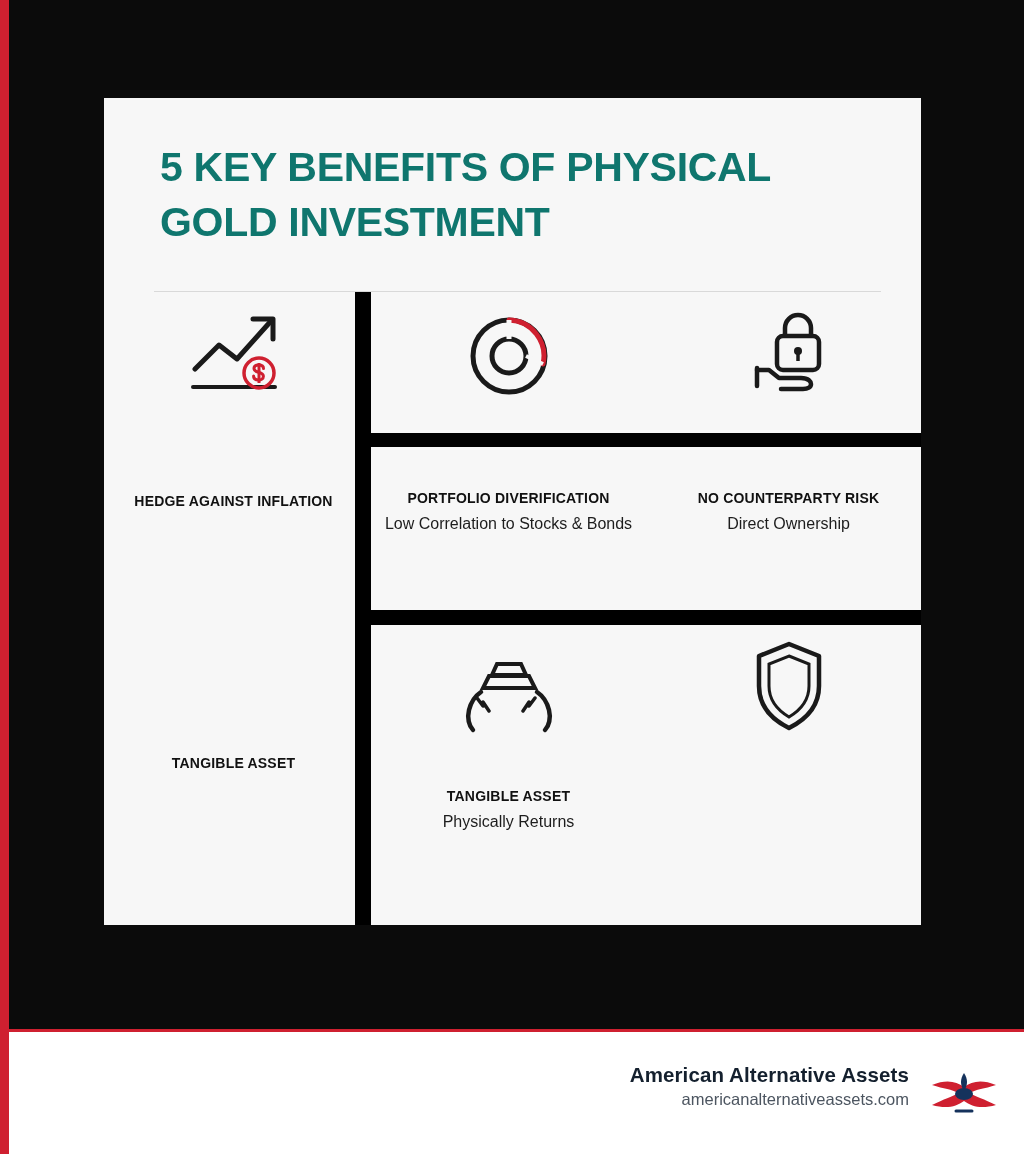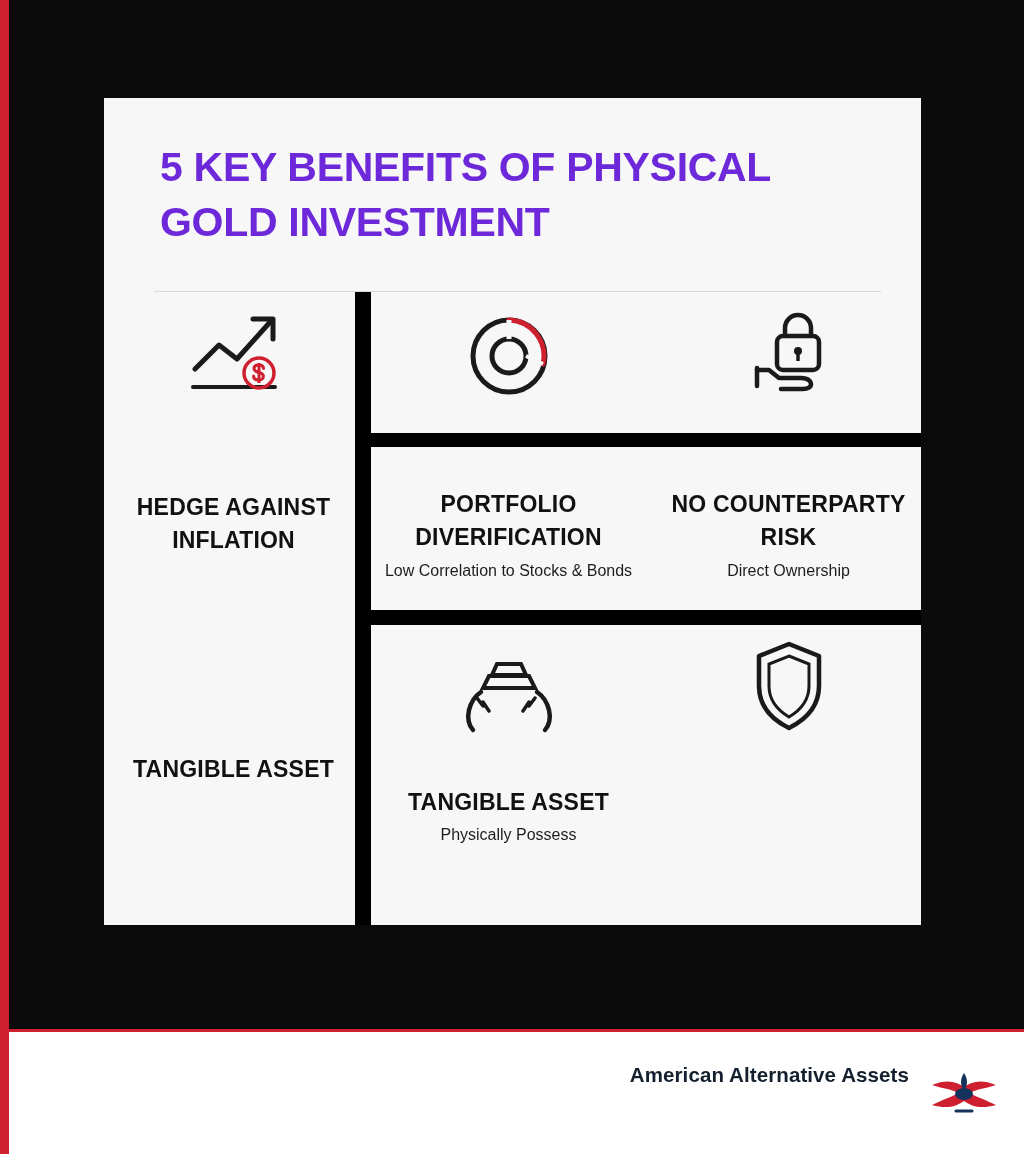--- a/index.html
+++ b/index.html
@@ -36,21 +36,21 @@
     width: 817px; height: 827px;
     background: #f7f7f7;
   }
   .title {
     position: absolute;
     left: 56px; top: 42px;
     width: 730px;
     font-size: 41px;
     line-height: 1.33;
     font-weight: bold;
-    color: #6d28d9;
+    color: #0f766e;
     letter-spacing: -0.3px;
   }
   .divider {
     position: absolute;
     left: 50px; top: 193px;
     width: 727px; height: 1px;
     background: #d9d9d9;
   }
   
   .vbar {
@@ -61,21 +61,21 @@
   .cell {
     position: absolute;
     background: #f7f7f7;
     text-align: center;
   }
   .cell-icon {
     display: block;
     margin: 0 auto;
   }
   .cell-head {
-    font-size: 23px;
+    font-size: 14px;
     font-weight: bold;
     color: #111111;
     line-height: 1.45;
     letter-spacing: 0.2px;
   }
   .cell-sub {
     font-size: 16px;
     color: #1d1d1d;
     line-height: 1.5;
     margin-top: 4px;
@@ -197,21 +197,21 @@
             <path d="M36 40 h40 l6 12 H30 z" stroke="#1a1a1a" stroke-width="4"></path>
             <path d="M44 28 h24 l5 11 H39 z" stroke="#1a1a1a" stroke-width="4"></path>
             <path d="M30 52 h52" stroke="#1a1a1a" stroke-width="4"></path>
             <path d="M28 56 c-6 4-10 10-12 18 -2 8 0 16 4 20" stroke="#1a1a1a" stroke-width="4.5" stroke-linecap="round"></path>
             <path d="M84 56 c6 4 10 10 12 18 2 8 0 16-4 20" stroke="#1a1a1a" stroke-width="4.5" stroke-linecap="round"></path>
             <path d="M24 62 l6 8 M30 66 l6 9 M82 62 l-6 8 M76 66 l-6 9" stroke="#1a1a1a" stroke-width="3.5" stroke-linecap="round"></path>
           </svg>
         </span>
         <div style="margin-top:42px;">
           <div class="cell-head">TANGIBLE ASSET</div>
-          <div class="cell-sub">Physically Possess</div>
+          <div class="cell-sub">Physically Returns</div>
         </div>
       </div>
 
       <div class="cell" style="left:552px; top:530px; width:265px; height:290px;">
         <span class="cell-icon" style="padding-top:6px;">
           <svg width="96" height="104" viewBox="0 0 96 104" fill="none">
             <path d="M48 10 L78 22 v30 c0 22-14 34-30 42 -16-8-30-20-30-42 V22 z" stroke="#1a1a1a" stroke-width="4.5" stroke-linejoin="round"></path>
             <path d="M48 22 L68 30 v22 c0 16-10 25-20 31 -10-6-20-15-20-31 V30 z" stroke="#1a1a1a" stroke-width="3"></path>
           </svg>
         </span>
@@ -219,20 +219,21 @@
         </div>
       </div>
 
     </div>
   </div>
 
   <div class="footer">
     <div class="footer-rule"></div>
     <div class="brand-wrap">
       <div class="brand-name">American Alternative Assets</div>
+      <div class="brand-url">americanalternativeassets.com</div>
     </div>
     <span class="logo">
       <svg width="78" height="52" viewBox="0 0 78 52" fill="none">
         <path d="M6 18 C20 12 30 14 38 20 C46 14 56 12 70 18 C58 22 50 22 44 26 C50 30 58 32 70 38 C56 42 46 40 38 34 C30 40 20 42 6 38 C18 32 26 30 32 26 C26 22 18 22 6 18 Z" fill="#cf2030"></path>
         <path d="M38 6 C34 12 34 18 38 24 C42 18 42 12 38 6 Z" fill="#15325c"></path>
         <ellipse cx="38" cy="27" rx="9" ry="6" fill="#15325c"></ellipse>
         <path d="M30 44 h16" stroke="#15325c" stroke-width="3" stroke-linecap="round"></path>
       </svg>
     </span>
   </div>

